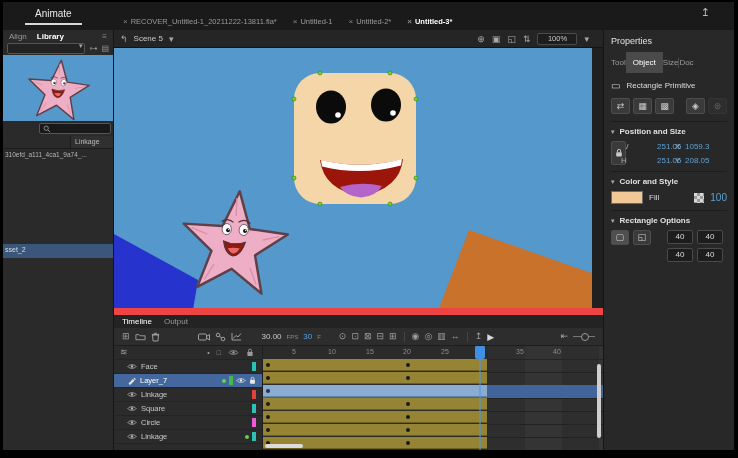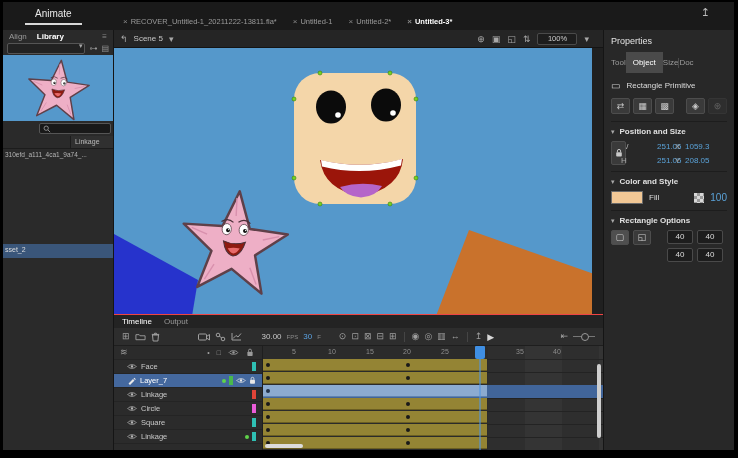--- a/index.html
+++ b/index.html
@@ -42,21 +42,21 @@
   #editbar{height:17px;background:#252525;border-bottom:1px solid #141414;display:flex;align-items:center;gap:6px;padding:0 6px;font-size:8px;color:#c8c8c8;position:relative;}
   .eb-ic{color:#a8a8a8;font-size:9px;}
   .eb-right{position:absolute;right:14px;display:flex;align-items:center;gap:7px;}
   .zoombox{width:38px;height:10px;background:#1d1d1d;border:1px solid #4a4a4a;border-radius:2px;color:#ccc;font-size:7.5px;text-align:center;line-height:10px;}
 
   
   #stagewrap{flex:1;position:relative;margin-right:11px;background:#5598cb;overflow:hidden;}
   #stagewrap svg{display:block;}
 
   
-  #timeline{height:135px;background:#2b2b2b;border-top:1px solid #ef4444;display:flex;flex-direction:column;font-size:8px;}
+  #timeline{height:135px;background:#2b2b2b;border-top:7px solid #ef4444;display:flex;flex-direction:column;font-size:8px;}
   .tl-tabs{height:13px;background:#232323;display:flex;gap:12px;align-items:center;padding-left:8px;color:#979797;}
   .tl-tabs .on{color:#fff;}
   .tl-toolbar{height:17px;display:flex;align-items:center;gap:5px;padding:0 8px;background:#2d2d2d;border-bottom:1px solid #1e1e1e;color:#9f9f9f;}
   .ti{font-size:9px;line-height:1;color:#9f9f9f;}
   .tsep{width:1px;height:10px;background:#454545;margin:0 2px;}
   .fps{color:#c8c8c8;font-size:8px;}
   .unit{color:#8a8a8a;font-size:6px;vertical-align:top;}
   .blue{color:#59a0e0;}
   .play{color:#d8d8d8;font-size:9px;}
   .slider{width:22px;height:1px;background:#777;position:relative;}
@@ -354,33 +354,33 @@
               <span class="nm">Linkage</span>
               <span class="rgt">
                   <span class="chip" style="background: rgb(224, 68, 56);"></span>
                 </span>
             </div>
             <div class="lrow">
               <svg class="mi" width="10" height="7" viewBox="0 0 12 8">
                   <path d="M1 4 C3 1.2 9 1.2 11 4 C9 6.8 3 6.8 1 4 Z" fill="none" stroke="#b5b5b5"></path>
                   <circle cx="6" cy="4" r="1.4" fill="#b5b5b5"></circle>
                 </svg>
-              <span class="nm">Circle</span>
+              <span class="nm">Square</span>
               <span class="rgt">
-                  <span class="chip" style="background: rgb(234, 92, 216);"></span>
+                  <span class="chip" style="background: rgb(47, 192, 180);"></span>
                 </span>
             </div>
             <div class="lrow">
               <svg class="mi" width="10" height="7" viewBox="0 0 12 8">
                   <path d="M1 4 C3 1.2 9 1.2 11 4 C9 6.8 3 6.8 1 4 Z" fill="none" stroke="#b5b5b5"></path>
                   <circle cx="6" cy="4" r="1.4" fill="#b5b5b5"></circle>
                 </svg>
-              <span class="nm">Square</span>
+              <span class="nm">Circle</span>
               <span class="rgt">
-                  <span class="chip" style="background: rgb(47, 192, 180);"></span>
+                  <span class="chip" style="background: rgb(234, 92, 216);"></span>
                 </span>
             </div>
             <div class="lrow">
               <svg class="mi" width="10" height="7" viewBox="0 0 12 8">
                   <path d="M1 4 C3 1.2 9 1.2 11 4 C9 6.8 3 6.8 1 4 Z" fill="none" stroke="#b5b5b5"></path>
                   <circle cx="6" cy="4" r="1.4" fill="#b5b5b5"></circle>
                 </svg>
               <span class="nm">Linkage</span>
               <span class="rgt">
                 <span class="gdot"></span>

